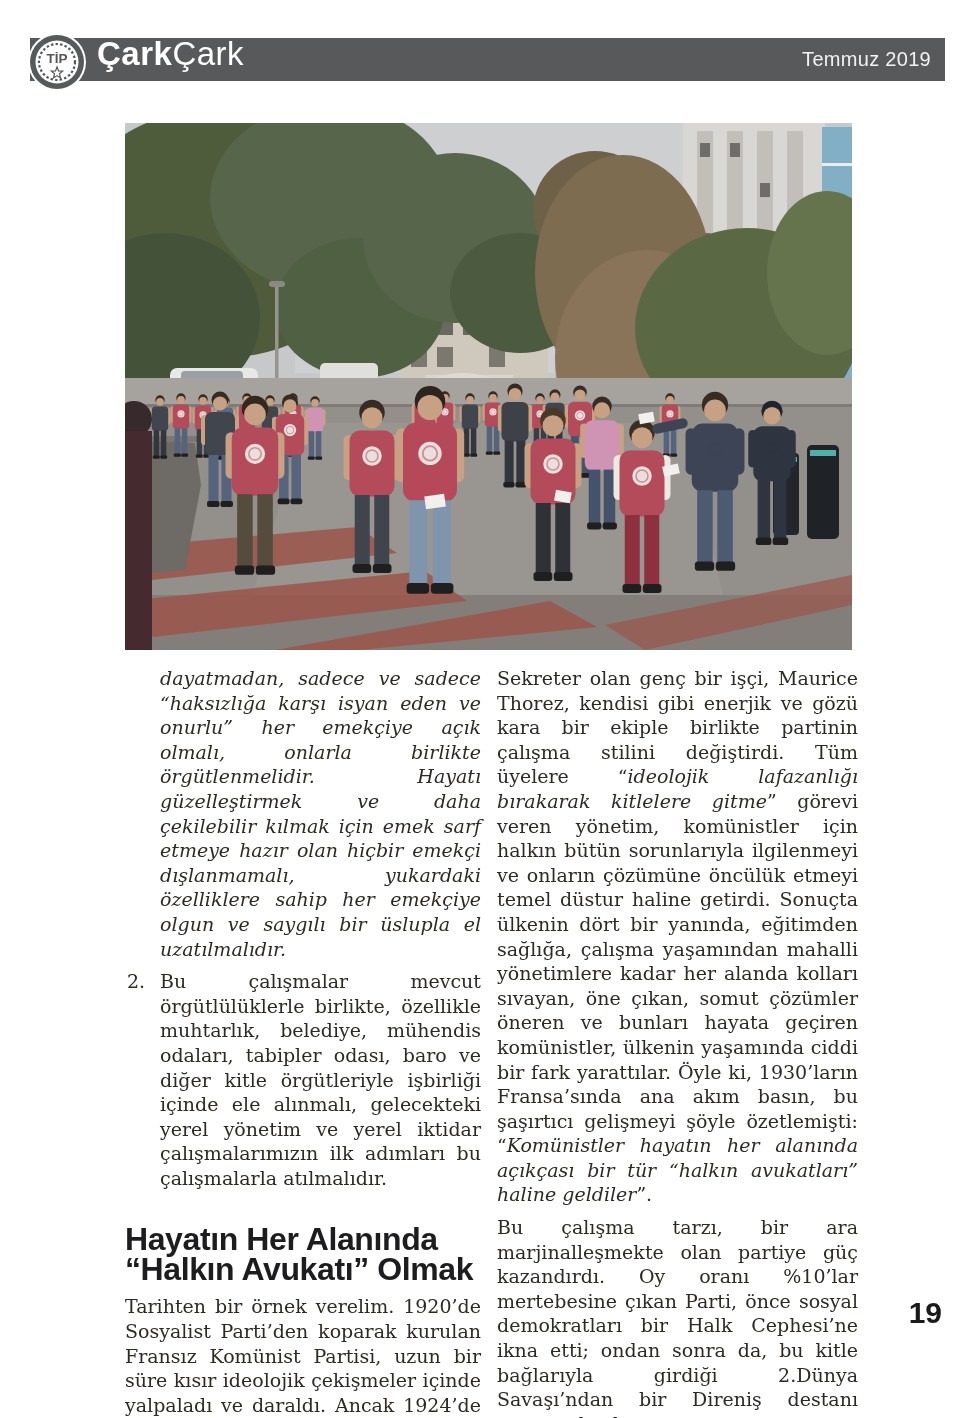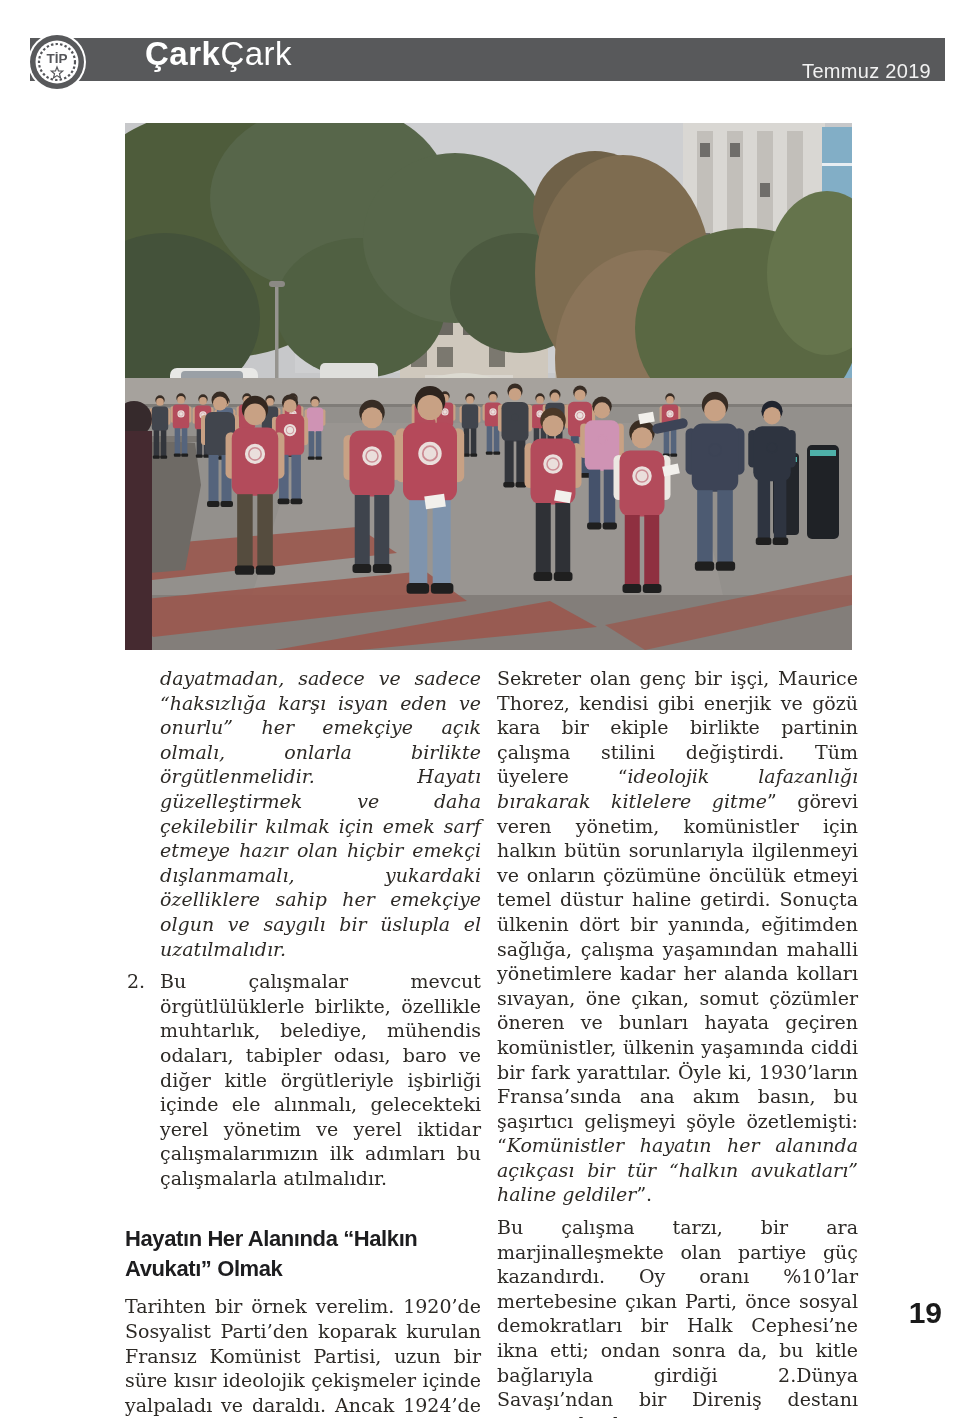--- a/index.html
+++ b/index.html
@@ -2,38 +2,38 @@
 <html lang="tr"><head>
 <meta charset="utf-8">
 <style>
   html,body{margin:0;padding:0;background:#ffffff;}
   .page{position:relative;width:975px;height:1418px;background:#ffffff;overflow:hidden;
         font-family:"DejaVu Serif", serif;color:#2d2a26;}
   
   .header-bar{position:absolute;left:30px;top:38px;width:915px;height:43px;background:#58595b;
               display:flex;align-items:center;justify-content:space-between;}
   .masthead{position:absolute;left:67px;top:0;height:32px;display:flex;align-items:center;
-            font-family:"Liberation Sans", sans-serif;font-size:33px;color:#ffffff;letter-spacing:.5px;margin-left:48px;}
+            font-family:"Liberation Sans", sans-serif;font-size:33px;color:#ffffff;letter-spacing:.5px;}
   .masthead .b1{font-weight:700;}
   .masthead .b2{font-weight:400;}
-  .issue-date{position:absolute;right:14px;top:12px;height:43px;display:flex;align-items:center;
+  .issue-date{position:absolute;right:14px;top:0;height:43px;display:flex;align-items:center;
               font-family:"Liberation Sans", sans-serif;font-size:20px;color:#f2f2f2;letter-spacing:.3px;}
   .logo-svg{position:absolute;left:27px;top:30px;}
   
   .photo{position:absolute;left:125px;top:123px;width:727px;height:527px;overflow:hidden;}
   
   .col{position:absolute;top:666px;font-size:19px;line-height:24.6px;text-align:justify;}
   .col-left{left:125px;width:356px;}
   .col-right{left:497px;width:361px;}
   .col p{margin:0 0 8px 0;}
   .hang{padding-left:35px;font-style:italic;}
   .list-item{position:relative;padding-left:35px;}
   .list-num{position:absolute;left:2px;top:0;}
   .sect-heading{margin:34px 0 10px 0;font-family:"Liberation Sans", sans-serif;
-                font-weight:700;font-size:22px;line-height:30px;color:#1d1d1f;
+                font-weight:700;font-size:32px;line-height:30px;color:#1d1d1f;
                 letter-spacing:-0.4px;text-align:left;}
   .it{font-style:italic;}
   .page-number{position:absolute;right:33px;top:1296px;font-family:"Liberation Sans", sans-serif;
                font-size:30px;font-weight:700;color:#1a1a1a;}
 </style>
 </head>
 <body>
 
 <div class="page">
 

